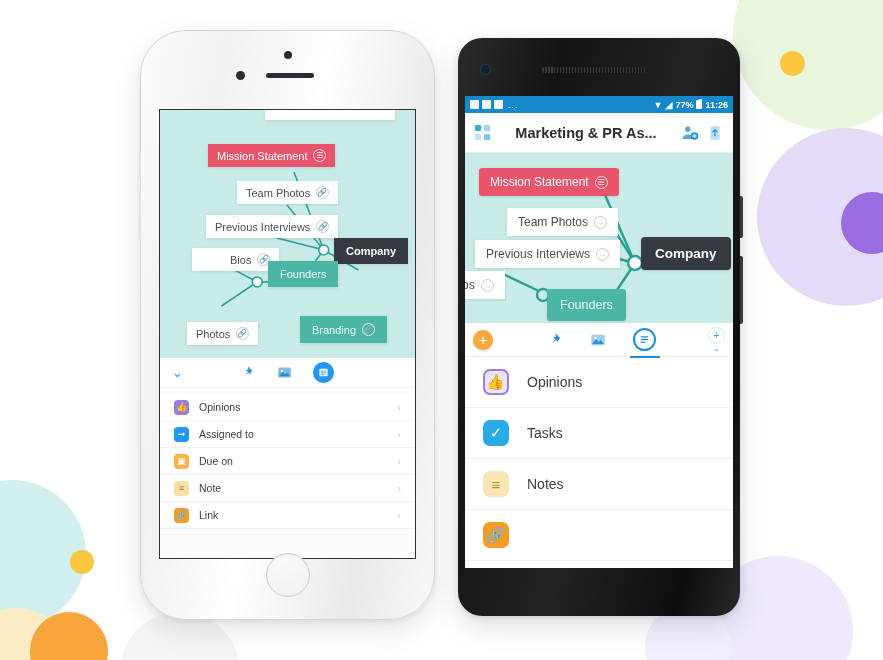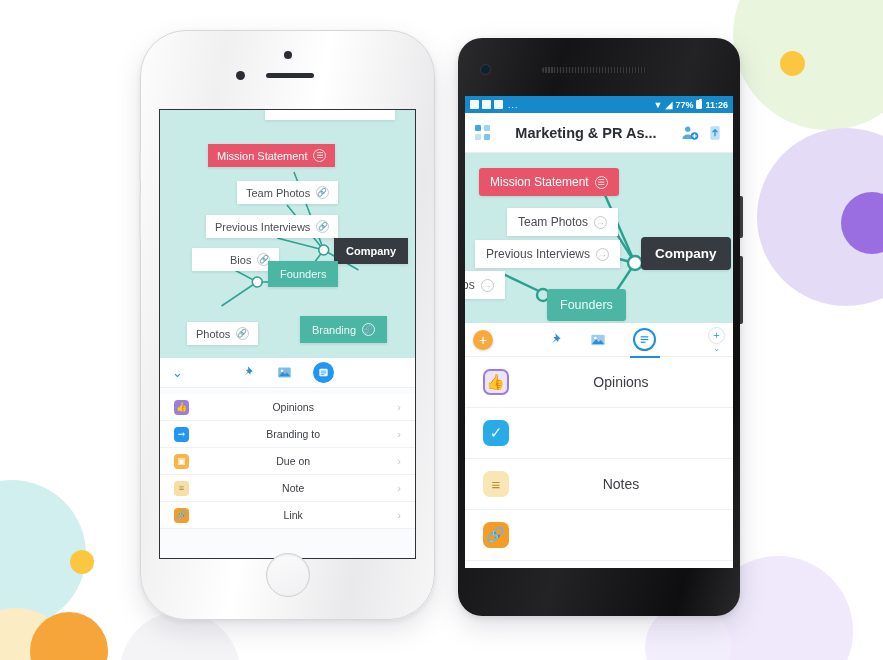--- a/index.html
+++ b/index.html
@@ -199,21 +199,21 @@
   .list-row {
     display: flex; align-items: center; background:#fff;
   }
   .ip-list .list-row { height: 27px; padding: 0 14px; gap: 10px; border-bottom:1px solid #f0f1f3;}
   .and-list .list-row { height: 51px; padding: 0 18px; gap: 18px; border-bottom:1px solid #eef0f1;}
 
   .li-icon { flex:0 0 auto; display:flex; align-items:center; justify-content:center; color:#fff; }
   .ip-list .li-icon { width: 15px; height: 15px; border-radius: 4px; font-size: 9px; }
   .and-list .li-icon { width: 26px; height: 26px; border-radius: 7px; font-size: 15px; }
 
-  .li-label { flex:1; color:#3b3e43;text-align:center; }
+  .li-label { flex:1; color:#3b3e43; }
   .ip-list .li-label { font-size: 10.5px; }
   .and-list .li-label { font-size: 14px; }
   .li-chev { color:#c4c7cb; font-size: 11px; }
 
   .ip-list-tail { height: 66px; background:#fafbfc; }
   .and-list-tail { height: 34px; background:#fff; }
 
   svg { display:block; }
 </style>
 </head>
@@ -327,21 +327,21 @@
     <div class="detail-list ip-list">
 
       <div class="list-row">
         <span class="li-icon" style="background:#9b7ce0">👍</span>
         <span class="li-label">Opinions</span>
         <span class="li-chev">›</span>
       </div>
 
       <div class="list-row">
         <span class="li-icon" style="background:#2196f3">➞</span>
-        <span class="li-label">Branding to</span>
+        <span class="li-label">Assigned to</span>
         <span class="li-chev">›</span>
       </div>
 
       <div class="list-row">
         <span class="li-icon" style="background:#f7b44a">▣</span>
         <span class="li-label">Due on</span>
         <span class="li-chev">›</span>
       </div>
 
       <div class="list-row">
@@ -488,20 +488,21 @@
 
     <div class="detail-list and-list">
 
       <div class="list-row">
         <span class="li-icon" style="background:#ece4fb;border:2px solid #9b7ce0;color:#9b7ce0;">👍</span>
         <span class="li-label">Opinions</span>
       </div>
 
       <div class="list-row">
         <span class="li-icon" style="background:#29abe8;color:#fff;">✓</span>
+        <span class="li-label">Tasks</span>
       </div>
 
       <div class="list-row">
         <span class="li-icon" style="background:#f8e6b4;color:#c08b2e;">≡</span>
         <span class="li-label">Notes</span>
       </div>
 
       <div class="list-row">
         <span class="li-icon" style="background:#f39c28;color:#fff;">🔗</span>
       </div>

